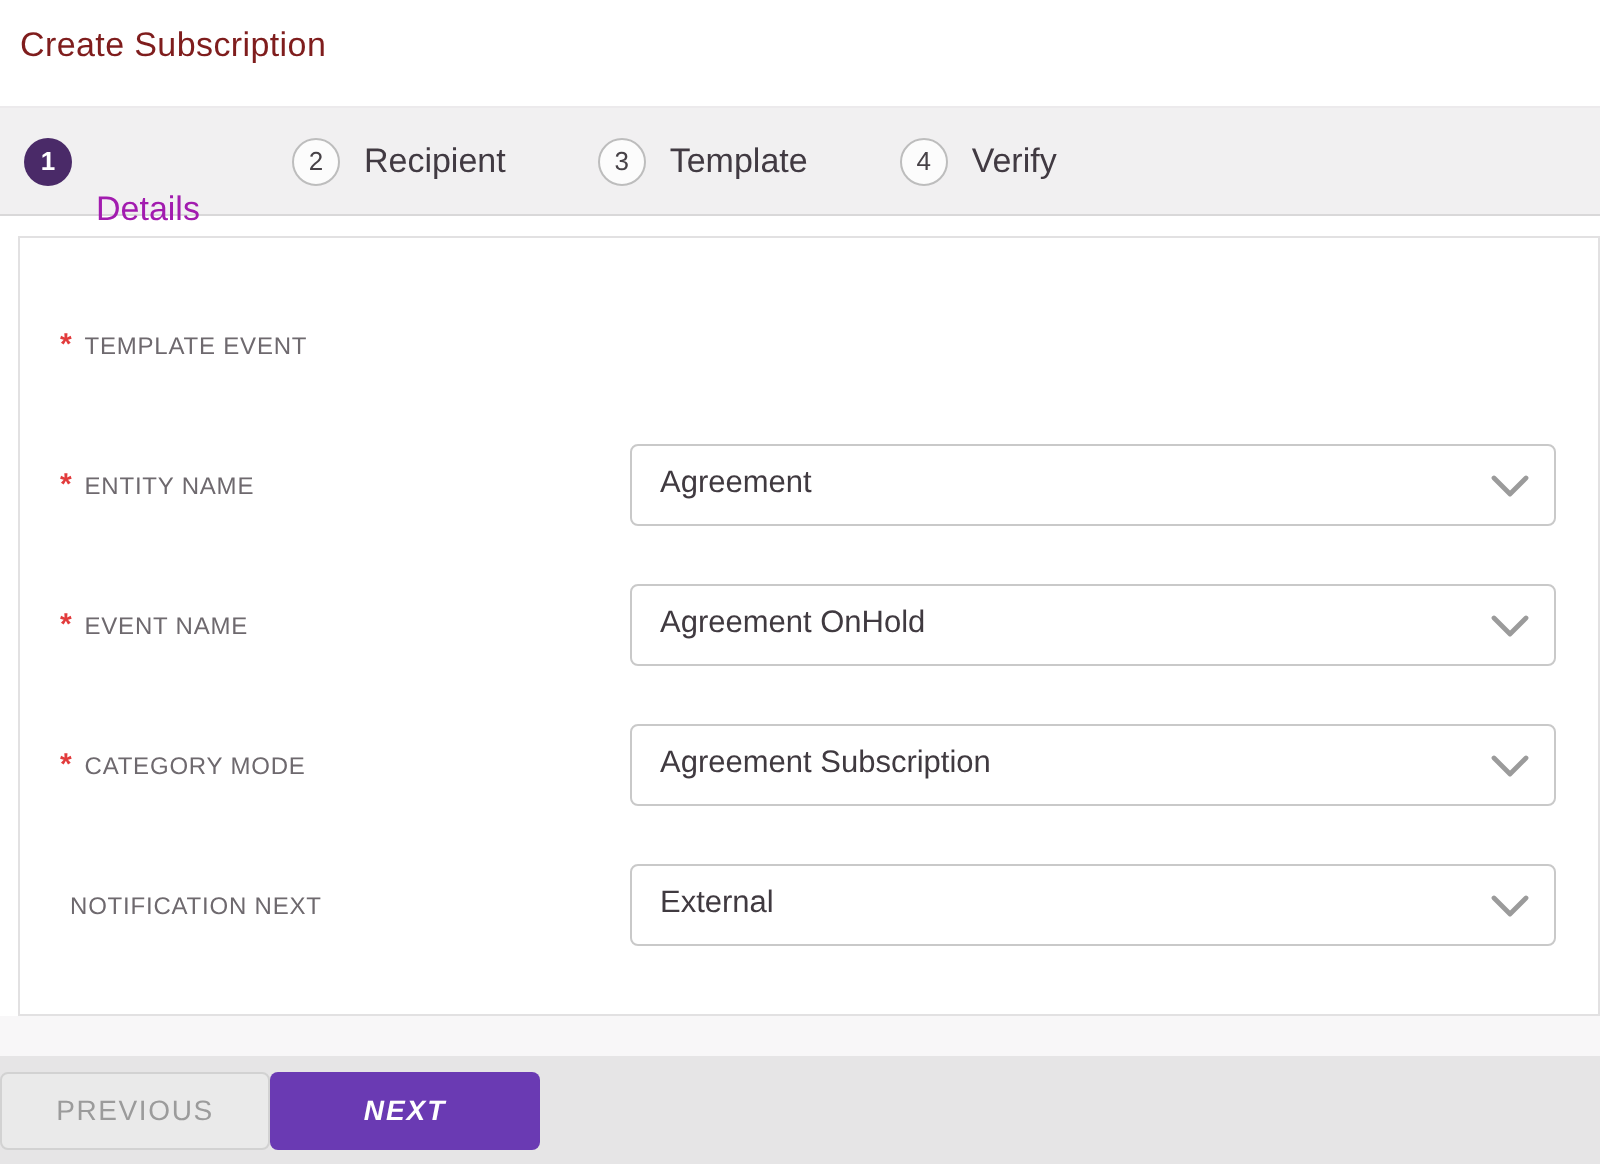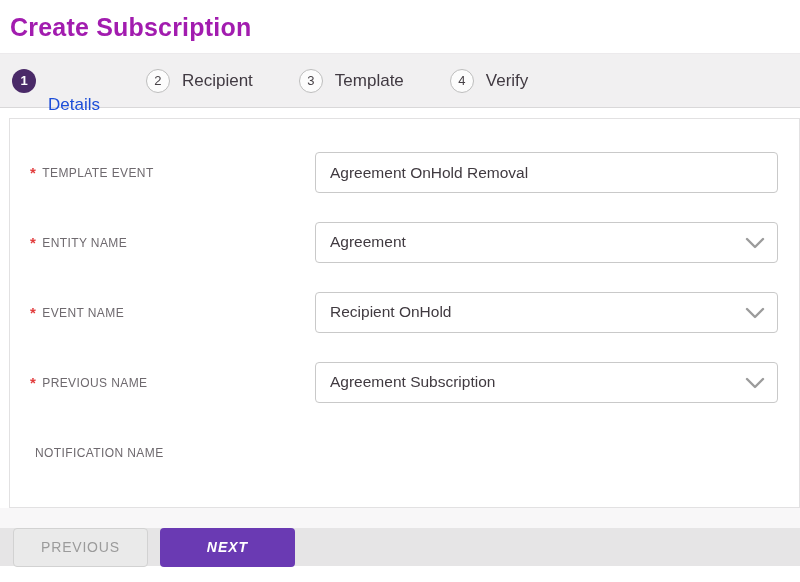--- a/index.html
+++ b/index.html
@@ -4,37 +4,37 @@
 <style>
   * { margin: 0; padding: 0; box-sizing: border-box; }
   html, body { width: 800px; height: 582px; background: #ffffff; overflow: hidden; }
   body {
     font-family: "Liberation Sans", "DejaVu Sans", sans-serif;
     color: #3f3741;
   }
 
   
   .header { height: 53px; padding: 13px 0 0 10px; background: #ffffff; }
-  .page-title { font-size: 25px; font-weight: 700; color: #a21caf; letter-spacing: 0.2px; }
+  .page-title { font-size: 17px; font-weight: 400; color: #7f1d1d; letter-spacing: 0.2px; }
 
   
   .stepper {
     height: 55px; background: #f1f0f1;
     border-top: 1px solid #eceaec; border-bottom: 1px solid #d9d8d9;
     display: flex; align-items: center; padding-left: 12px; gap: 46px;
   }
   .step { display: flex; align-items: center; gap: 12px; cursor: default; }
   .step-circle {
     width: 24px; height: 24px; border-radius: 50%;
     display: flex; align-items: center; justify-content: center;
     font-size: 13px; background: #fcfcfc; border: 1px solid #bdbdbd; color: #474247;
   }
   .step.active .step-circle { background: #4a2a68; border: none; color: #fff; font-weight: 700; }
   .step-label { font-size: 17px; color: #413a42; }
-  .step.active .step-label { color: #1d4ed8; margin-top: 48px; }
+  .step.active .step-label { color: #a21caf; margin-top: 48px; }
 
   
   .card {
     margin: 10px 0 0 9px; width: calc(100% - 9px); height: 390px;
     background: #ffffff; border: 1px solid #e2e1e2;
     padding: 33px 21px 0 20px;
   }
   .field-row { display: flex; align-items: center; height: 41px; margin-bottom: 29px; }
   .field-label {
     width: 285px; flex: none; display: flex; align-items: center; gap: 6px;
@@ -48,22 +48,22 @@
     background: #fff; font-size: 15.5px; color: #403a40;
     font-family: "Liberation Sans", "DejaVu Sans", sans-serif;
   }
   .text-input { padding: 0 14px; outline: none; }
   .select-box { display: flex; align-items: center; padding: 0 40px 2px 14px; cursor: pointer; }
   .chevron { position: absolute; right: 13px; top: 50%; margin-top: -6px; width: 20px; height: 12px; pointer-events: none; }
 
   
   .gap-strip { height: 20px; background: #f8f7f8; }
   .footer {
-    height: 38px; background: #e6e5e6;
-    display: flex; align-items: center; padding-left: 13px; gap: 12px;
+    height: 54px; background: #e6e5e6;
+    display: flex; align-items: center; 
   }
   .btn {
     width: 135px; height: 39px; border-radius: 4px;
     display: flex; align-items: center; justify-content: center;
     font-size: 14px; letter-spacing: 0.8px; cursor: pointer;
     font-family: "Liberation Sans", "DejaVu Sans", sans-serif;
   }
   .btn-prev { background: #eaeaea; border: 1px solid #d2d2d2; color: #9b9b9b; }
   .btn-next { background: #6a3ab3; border: none; color: #ffffff; font-weight: 600; letter-spacing: 1px; font-style: italic; }
 </style>
@@ -93,23 +93,20 @@
   </div>
 </div>
 
 <div class="card">
 
   <div class="field-row">
     <div class="field-label">
       <span class="req">*</span>
       <span>TEMPLATE EVENT</span>
     </div>
-    <div class="field-ctl">
-      <input class="text-input" type="text" value="Agreement OnHold Removal" style="">
-    </div>
   </div>
 
   <div class="field-row">
     <div class="field-label">
       <span class="req">*</span>
       <span>ENTITY NAME</span>
     </div>
     <div class="field-ctl">
       <div class="select-box">
         <span>Agreement</span>
@@ -120,46 +117,54 @@
     </div>
   </div>
 
   <div class="field-row">
     <div class="field-label">
       <span class="req">*</span>
       <span>EVENT NAME</span>
     </div>
     <div class="field-ctl">
       <div class="select-box">
-        <span>Recipient OnHold</span>
+        <span>Agreement OnHold</span>
       </div>
       <svg class="chevron" viewBox="0 0 20 12">
         <polyline points="2,2 10,10 18,2" fill="none" stroke="#9b9b9b" stroke-width="2.4" stroke-linecap="round" stroke-linejoin="round"></polyline>
       </svg>
     </div>
   </div>
 
   <div class="field-row">
     <div class="field-label">
       <span class="req">*</span>
-      <span>PREVIOUS NAME</span>
+      <span>CATEGORY MODE</span>
     </div>
     <div class="field-ctl">
       <div class="select-box">
         <span>Agreement Subscription</span>
       </div>
       <svg class="chevron" viewBox="0 0 20 12">
         <polyline points="2,2 10,10 18,2" fill="none" stroke="#9b9b9b" stroke-width="2.4" stroke-linecap="round" stroke-linejoin="round"></polyline>
       </svg>
     </div>
   </div>
 
   <div class="field-row">
     <div class="field-label no-req">
-      <span>NOTIFICATION NAME</span>
+      <span>NOTIFICATION NEXT</span>
+    </div>
+    <div class="field-ctl">
+      <div class="select-box">
+        <span>External</span>
+      </div>
+      <svg class="chevron" viewBox="0 0 20 12">
+        <polyline points="2,2 10,10 18,2" fill="none" stroke="#9b9b9b" stroke-width="2.4" stroke-linecap="round" stroke-linejoin="round"></polyline>
+      </svg>
     </div>
   </div>
 
 </div>
 
 <div class="gap-strip"></div>
 
 <div class="footer">
   <div class="btn btn-prev">PREVIOUS</div>
   <div class="btn btn-next">NEXT</div>

